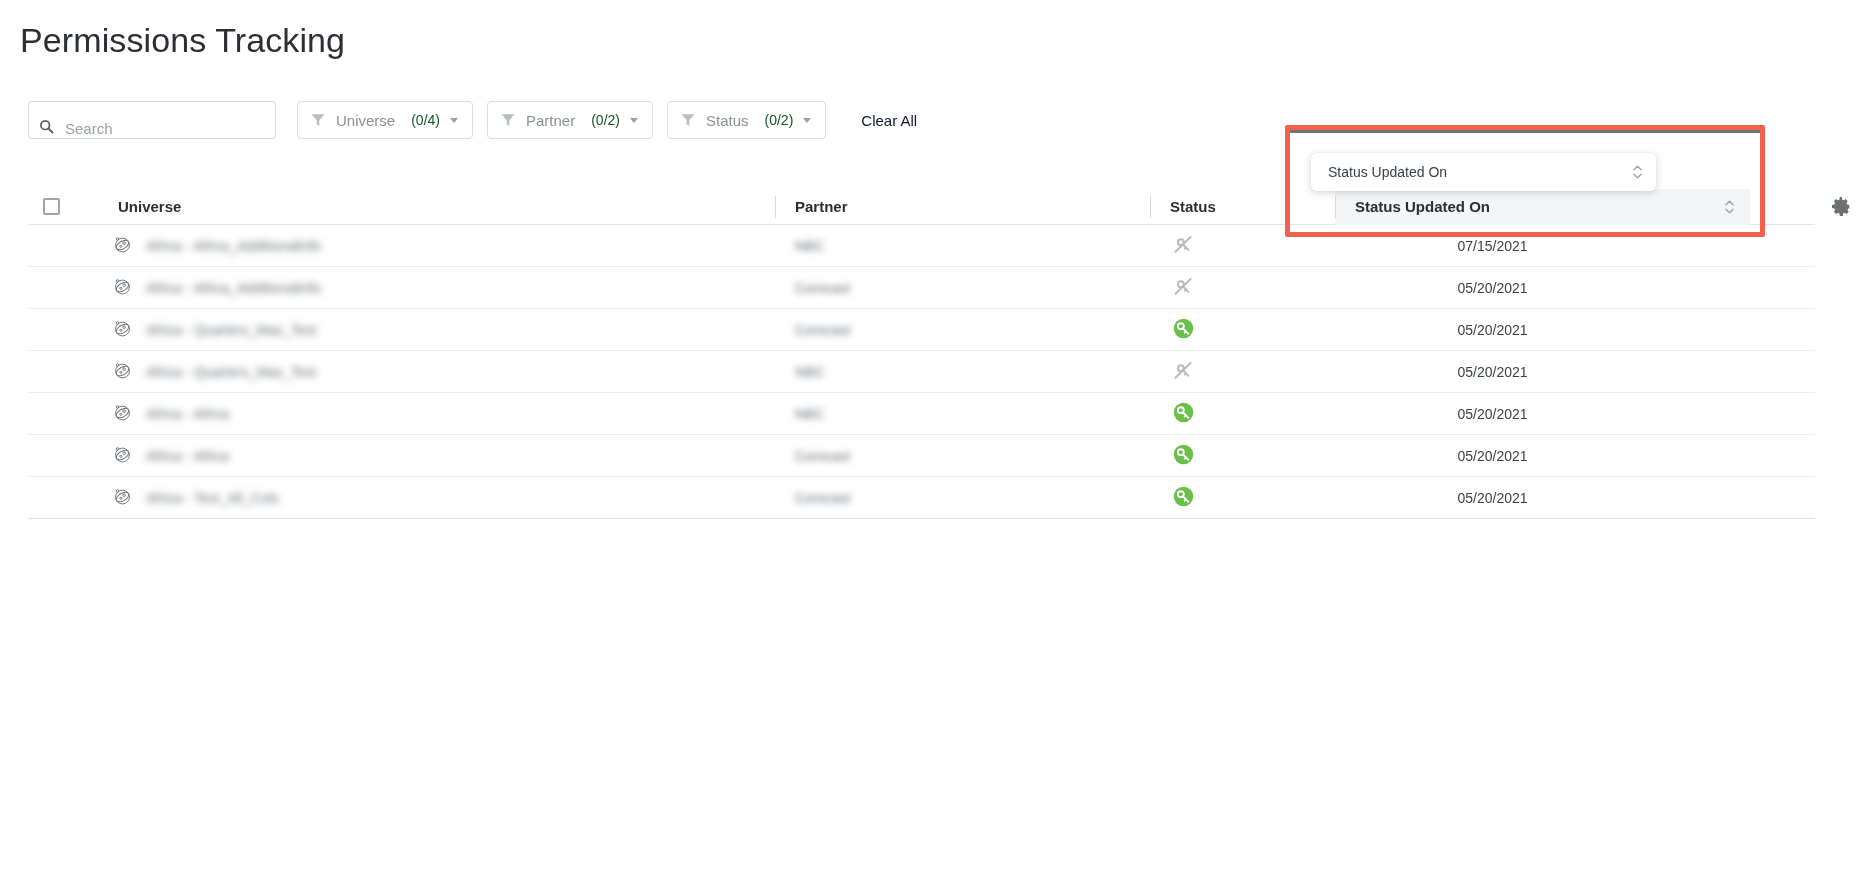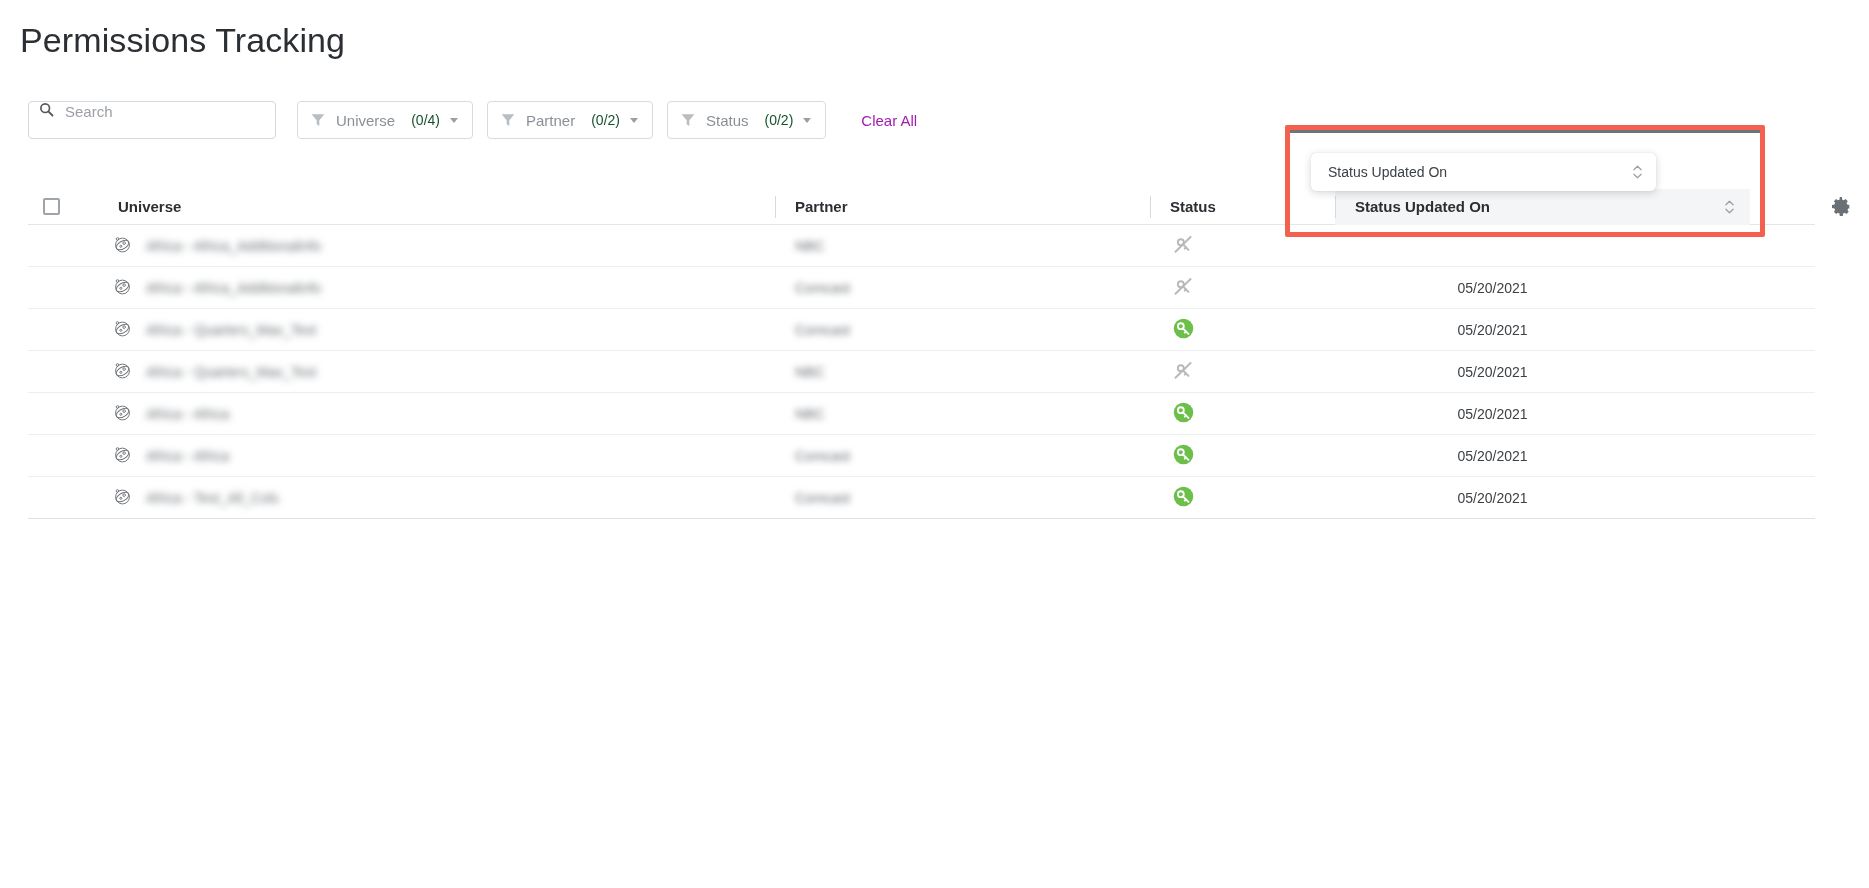--- a/index.html
+++ b/index.html
@@ -36,21 +36,21 @@
     align-items: center;
     gap: 0px;
   }
   .search-box {
     width: 248px;
     height: 38px;
     border: 1px solid #d5d8dc;
     border-radius: 4px;
     background: #fff;
     display: flex;
-    align-items: flex-start;
+    align-items: flex-end;
     padding: 0 10px;
     margin-right: 21px;
   }
   .search-box svg { flex: 0 0 auto; margin-right: 9px; }
   .search-input {
     border: 0;
     outline: 0;
     font-family: "Liberation Sans", sans-serif;
     font-size: 15px;
     color: #3c4146;
@@ -88,21 +88,21 @@
     border-right: 4.5px solid transparent;
     border-top: 5px solid #9aa0a6;
   }
 
   .clear-all {
     height: 36px;
     border: 0;
     background: #fff;
     font-family: "Liberation Sans", sans-serif;
     font-size: 15px;
-    color: #a21caf;
+    color: #0f172a;
     padding: 0 14px;
     cursor: pointer;
     margin-left: 7px;
     text-align: right;
   }
 
   
   .table {
     position: absolute;
     left: 28px;
@@ -343,20 +343,23 @@
 
   <span>
     <svg width="21" height="21" viewBox="0 0 22 22">
       <circle cx="8.2" cy="8.6" r="3.1" fill="none" stroke="#b6babd" stroke-width="2"></circle>
       <path d="M10.3 10.8 L16.2 16.6" stroke="#b6babd" stroke-width="2.1" stroke-linecap="round"></path>
       <path d="M13.6 14.1 L12.3 15.4" stroke="#b6babd" stroke-width="2" stroke-linecap="round"></path>
       <path d="M2.6 18.6 L18.4 3.2" stroke="#b6babd" stroke-width="2.1" stroke-linecap="round"></path>
     </svg>
   </span>
     </div>
+    <div class="td td-updated">
+      <span class="date-cell">07/15/2021</span>
+    </div>
   </div>
   <div class="trow">
     <div class="td td-check"></div>
     <div class="td td-universe">
 
   <span class="universe-icon">
     <svg width="19" height="19" viewBox="0 0 22 22">
       <circle cx="11" cy="11.6" r="8" fill="none" stroke="#6f7479" stroke-width="1.1"></circle>
       <ellipse cx="11" cy="11.6" rx="8" ry="4.4" fill="none" stroke="#6f7479" stroke-width="1.1" transform="rotate(-30 11 11.6)"></ellipse>
       <circle cx="12.9" cy="9.4" r="1.5" fill="none" stroke="#6f7479" stroke-width="1.1"></circle>

